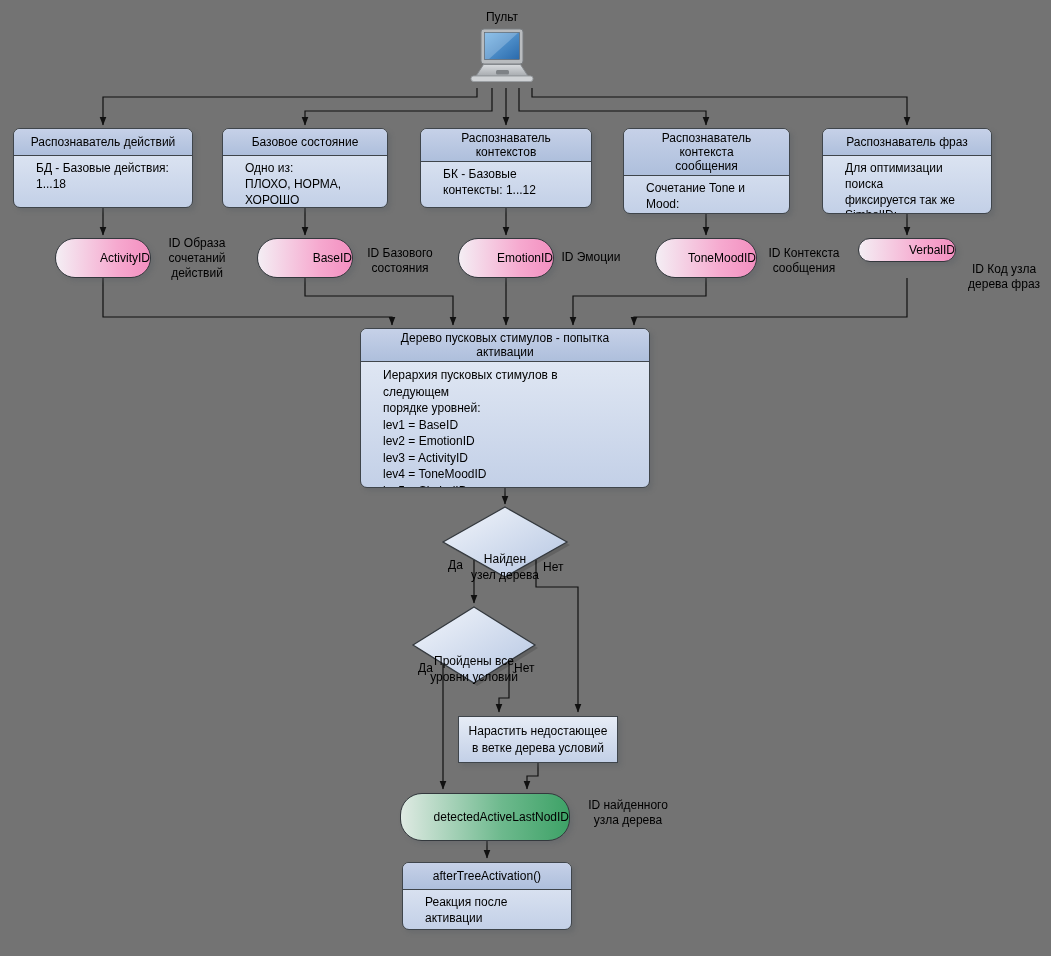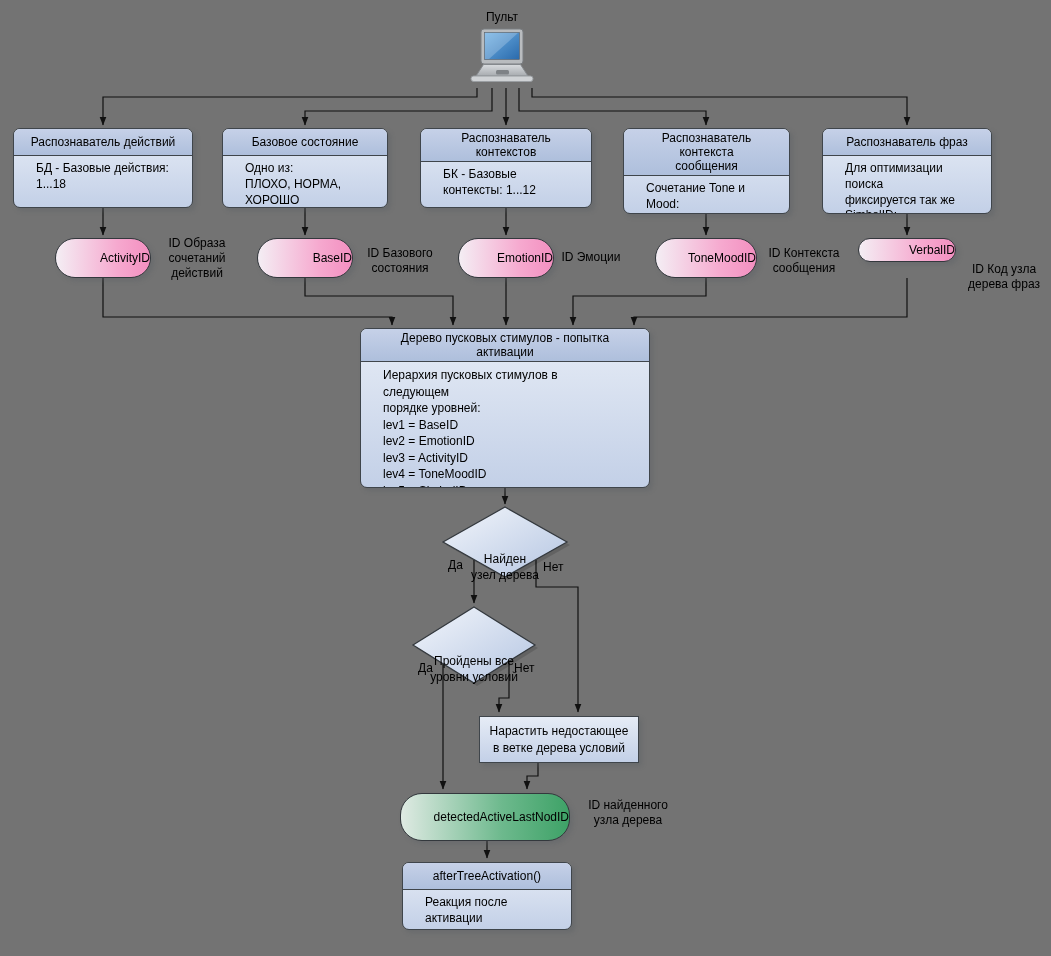--- a/index.html
+++ b/index.html
@@ -173,21 +173,21 @@
   <div class="dtext" style="left:443px;top:527px;width:124px;">Найден
 узел дерева</div>
   <div class="edgelabel" style="left:448px;top:558px;">Да</div>
   <div class="edgelabel" style="left:543px;top:560px;">Нет</div>
 
   <div class="dtext" style="left:407px;top:629px;width:134px;">Пройдены все
 уровни условий</div>
   <div class="edgelabel" style="left:418px;top:661px;">Да</div>
   <div class="edgelabel" style="left:514px;top:661px;">Нет</div>
 
-  <div class="node squarebox" style="left:458px;top:716px;width:160px;height:47px;margin-left:21px;">
+  <div class="node squarebox" style="left:458px;top:716px;width:160px;height:47px;">
     <span>Нарастить недостающее
 в ветке дерева условий</span>
   </div>
 
   <div class="node stadium green" style="left:400px;top:793px;width:170px;height:48px;">
     <span>detectedActiveLastNodID</span>
   </div>
   <div class="sidelabel" style="left:576px;top:798px;width:104px;">ID найденного
 узла дерева</div>
 

